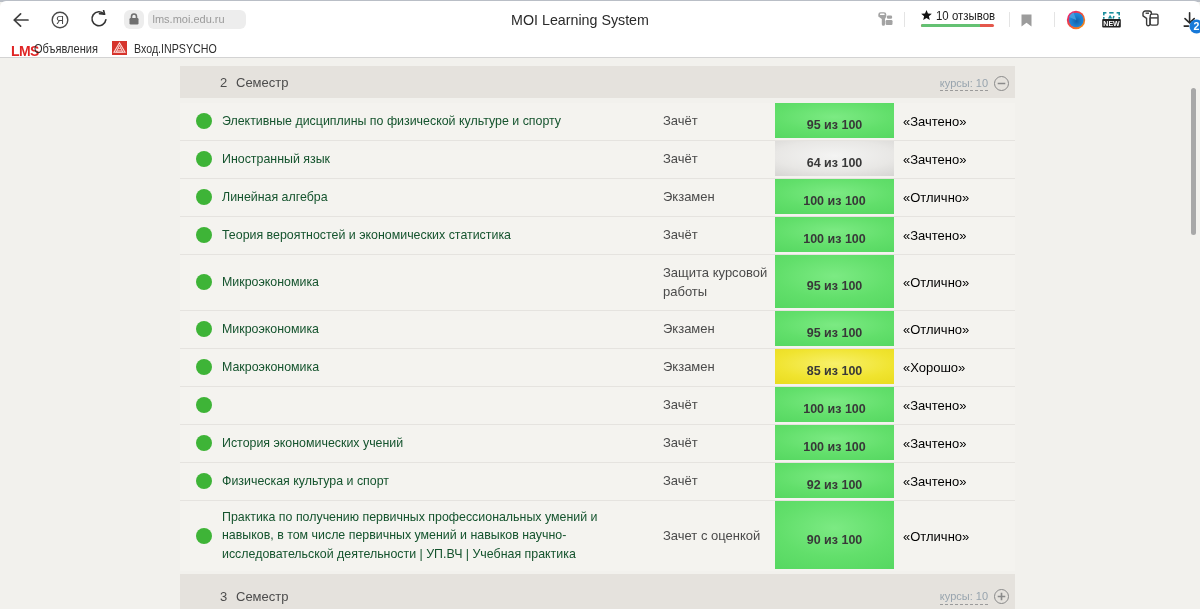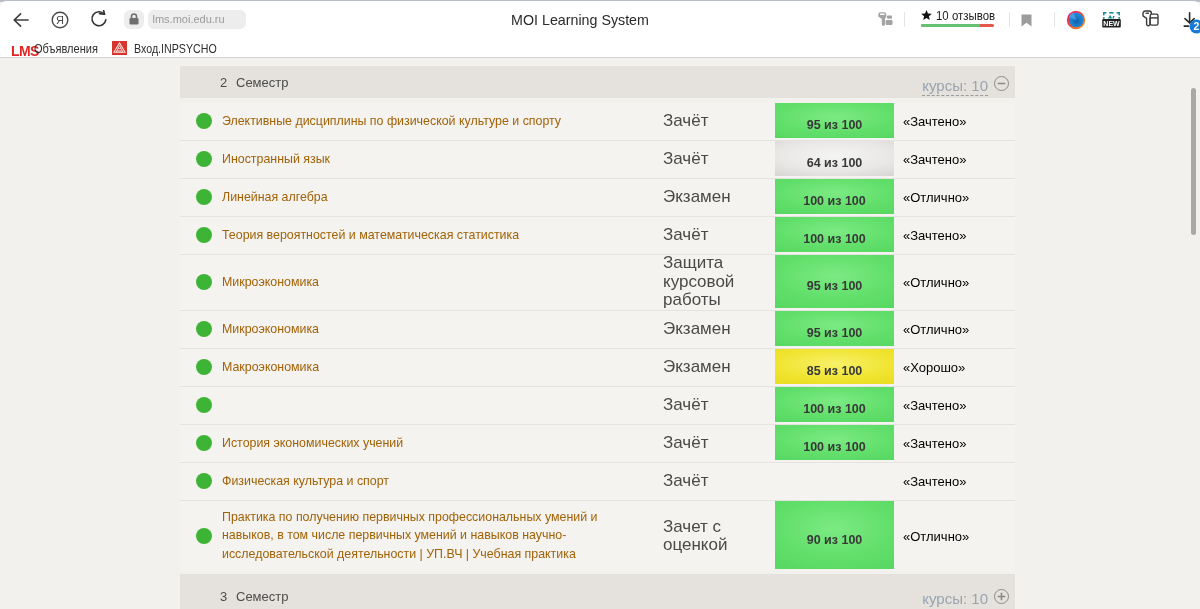--- a/index.html
+++ b/index.html
@@ -12,26 +12,26 @@
 #bookbar { left:0; top:38px; width:1200px; height:20px; background:#fff; border-bottom:1px solid #d3d3d3; }
 #content { left:0; top:58px; width:1200px; height:550px; background:#f2f1ed; }
 .pill { background:#ededed; border-radius:6px; }
 #urltext { color:#9a9a9a; font-size:11px; line-height:19px; }
 #title { color:#2a2a2a; font-size:15px; line-height:37px; transform:scaleX(0.95); }
 .vsep { width:1px; height:15px; background:#e4e4e4; top:12px; }
 
 .band { left:180px; width:835px; height:32px; background:#e5e2dd; color:#4c4c4c; font-size:13px; }
 .band .num { position:absolute; left:40px; top:9px; }
 .band .sem { position:absolute; left:56px; top:9px; }
-.kursy { position:absolute; right:27px; top:10.5px; color:#98a4ae; font-size:15px; border-bottom:1px dashed #9a9a9a; padding-bottom:1.5px;}
+.kursy { position:absolute; right:27px; top:10.5px; color:#98a4ae; font-size:11px; border-bottom:1px dashed #9a9a9a; padding-bottom:1.5px;}
 .circbtn { position:absolute; right:6.5px; top:10px; width:15px; height:15px; border:1.5px solid #8a8a8a; border-radius:50%; }
 .row { left:180px; width:835px; background:#f4f3ef; border-bottom:1px solid #e5e3df; }
 .dot { position:absolute; left:16px; width:16px; height:16px; border-radius:50%; background:#3eb437; top:50%; margin-top:-8px; }
-.crs { position:absolute; left:42px; color:#a16207; font-size:12.4px; line-height:18.5px; top:50%; transform:translateY(-50%); width:400px; }
-.typ { position:absolute; left:483px; color:#4a4a4a; font-size:17px; line-height:18.5px; top:50%; transform:translateY(-50%); width:105px; }
+.crs { position:absolute; left:42px; color:#14532d; font-size:12.4px; line-height:18.5px; top:50%; transform:translateY(-50%); width:400px; }
+.typ { position:absolute; left:483px; color:#4a4a4a; font-size:13px; line-height:18.5px; top:50%; transform:translateY(-50%); width:105px; }
 .badge { position:absolute; left:595px; width:119px; top:0.5px; bottom:2px; text-align:center; font-weight:bold; font-size:12.5px; color:#383838; display:flex; align-items:center; justify-content:center; padding-top:10px; }
 .bg-green { background:radial-gradient(ellipse 95% 85% at 50% 40%, #7cea83 0%, #62df6b 50%, #52d55e 100%); }
 .bg-gray { background:radial-gradient(ellipse 90% 80% at 50% 42%, #f4f4f3 0%, #e8e7e5 55%, #d2d1cf 100%); }
 .bg-yellow { background:radial-gradient(ellipse 90% 80% at 50% 42%, #f8f06a 0%, #f0e430 55%, #e8d91a 100%);text-align:right; }
 .grade { position:absolute; left:723px; color:#000000; font-size:13px; top:50%; transform:translateY(-50%); }
 #thumb { left:1191px; top:88px; width:5px; height:147px; background:#a8a8a8; border-radius:2.5px; }
 </style>
 </head>
 <body>
 <div id="topstrip" class="abs"></div>
@@ -165,21 +165,21 @@
 </div>
 <div class="abs row" style="top:178.5px;height:38px;">
   <div class="dot"></div>
   <div class="crs">Линейная алгебра</div>
   <div class="typ">Экзамен</div>
   <div class="badge bg-green">100 из 100</div>
   <div class="grade">«Отлично»</div>
 </div>
 <div class="abs row" style="top:216.5px;height:38px;">
   <div class="dot"></div>
-  <div class="crs">Теория вероятностей и математическая статистика</div>
+  <div class="crs">Теория вероятностей и экономических статистика</div>
   <div class="typ">Зачёт</div>
   <div class="badge bg-green">100 из 100</div>
   <div class="grade">«Зачтено»</div>
 </div>
 <div class="abs row" style="top:254.5px;height:56px;">
   <div class="dot"></div>
   <div class="crs">Микроэкономика</div>
   <div class="typ">Защита курсовой работы</div>
   <div class="badge bg-green">95 из 100</div>
   <div class="grade">«Отлично»</div>
@@ -208,20 +208,21 @@
   <div class="dot"></div>
   <div class="crs">История экономических учений</div>
   <div class="typ">Зачёт</div>
   <div class="badge bg-green">100 из 100</div>
   <div class="grade">«Зачтено»</div>
 </div>
 <div class="abs row" style="top:462.5px;height:38px;">
   <div class="dot"></div>
   <div class="crs">Физическая культура и спорт</div>
   <div class="typ">Зачёт</div>
+  <div class="badge bg-green">92 из 100</div>
   <div class="grade">«Зачтено»</div>
 </div>
 <div class="abs row" style="top:500.5px;height:70px;border-bottom:none;">
   <div class="dot"></div>
   <div class="crs" style="width:402px;">Практика по получению первичных профессиональных умений и навыков, в том числе первичных умений и навыков научно-исследовательской деятельности | УП.ВЧ | Учебная практика</div>
   <div class="typ">Зачет с оценкой</div>
   <div class="badge bg-green">90 из 100</div>
   <div class="grade">«Отлично»</div>
 </div>
 

